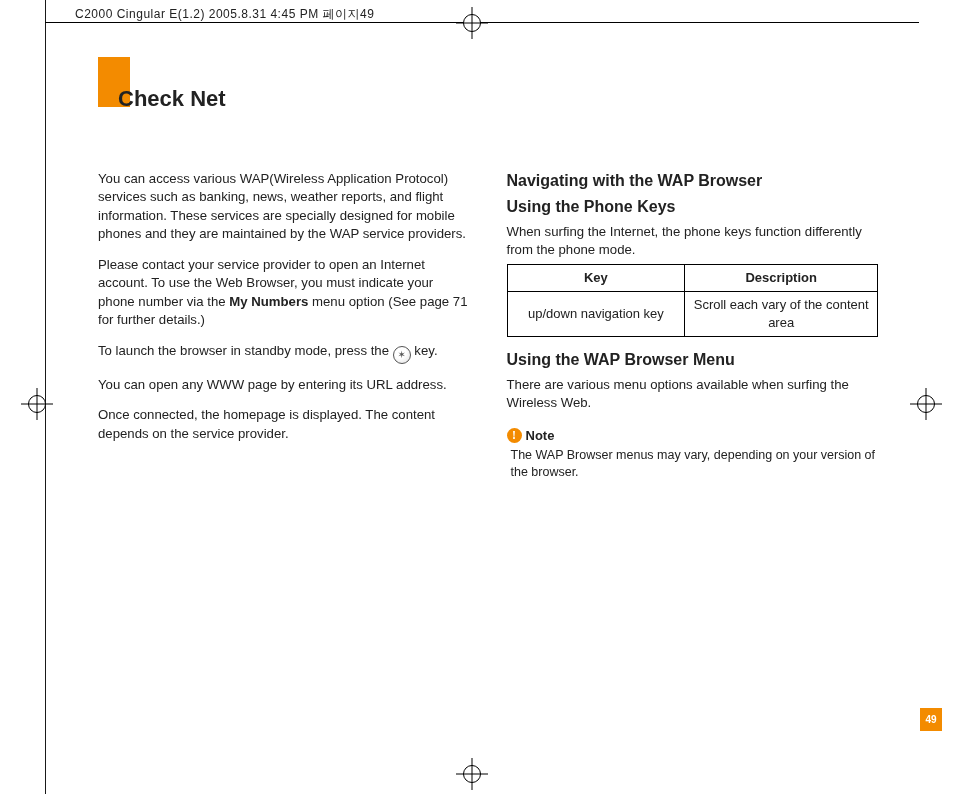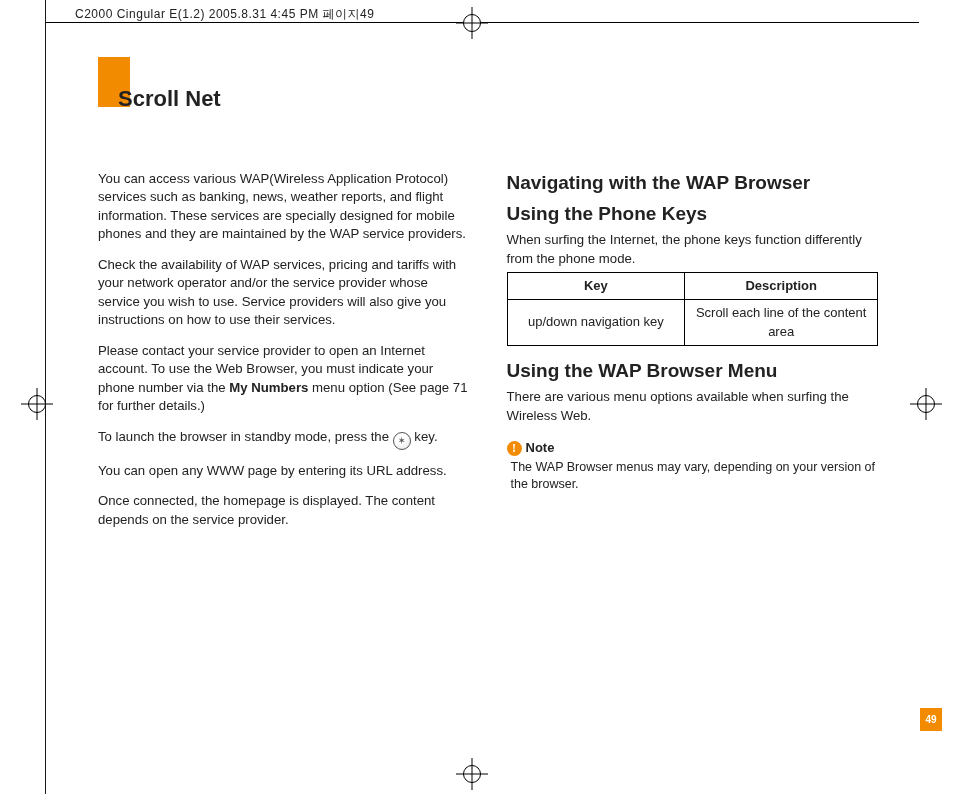--- a/index.html
+++ b/index.html
@@ -82,21 +82,21 @@
     display: flex;
     gap: 37px;
     font-size: 13.2px;
     line-height: 1.4;
   }
   .col {
     width: 375px;
   }
   .col p { margin: 0 0 12px 0; }
   .col h3 {
-    font-size: 19px;
+    font-size: 16px;
     font-weight: bold;
     margin: 0 0 4px 0;
   }
   .col .sub { margin-bottom: 14px; }
   .bold-inline { font-weight: bold; }
 
   
   table.kd {
     border-collapse: collapse;
     width: 100%;
@@ -177,28 +177,27 @@
 <div class="top-hline-short"></div>
 <div class="reg-mark reg-top"></div>
 <div class="reg-mark reg-bottom"></div>
 <div class="reg-mark reg-left"></div>
 <div class="reg-mark reg-right"></div>
 
 <div class="header-meta">C2000 Cingular E(1.2)  2005.8.31 4:45 PM 페이지49</div>
 
 <div class="title-wrap">
   <div class="orange"></div>
-  <div class="label">Scroll Net</div>
+  <div class="label">Check Net</div>
 </div>
 
 <div class="columns">
 
   <div class="col">
     <p>You can access various WAP(Wireless Application Protocol) services such as banking, news, weather reports, and flight information. These services are specially designed for mobile phones and they are maintained by the WAP service providers.</p>
-    <p>Check the availability of WAP services, pricing and tariffs with your network operator and/or the service provider whose service you wish to use. Service providers will also give you instructions on how to use their services.</p>
     <p>
       <span>Please contact your service provider to open an Internet account. To use the Web Browser, you must indicate your phone number via the </span><span class="bold-inline">My Numbers</span><span> menu option (See page 71 for further details.)</span>
     </p>
     <p>
       <span>To launch the browser in standby mode, press the </span>
       <span class="key-icon">✶</span>
       <span> key.</span>
     </p>
     <p>You can open any WWW page by entering its URL address.</p>
     <p>Once connected, the homepage is displayed. The content depends on the service provider.</p>
@@ -211,21 +210,21 @@
     <p style="margin-bottom:4px;">When surfing the Internet, the phone keys function differently from the phone mode.</p>
 
     <table class="kd">
       <tbody>
           <tr>
         <th style="width:48%;">Key</th>
         <th>Description</th>
       </tr>
       <tr>
         <td>up/down navigation key</td>
-        <td>Scroll each line of the content area</td>
+        <td>Scroll each vary of the content area</td>
       </tr>
     </tbody>
       </table>
 
     <h3>Using the WAP Browser Menu</h3>
     <p class="sub">There are various menu options available when surfing the Wireless Web.</p>
 
     <div class="note-row">
       <span class="note-icon">!</span>
       <span class="note-label">Note</span>

